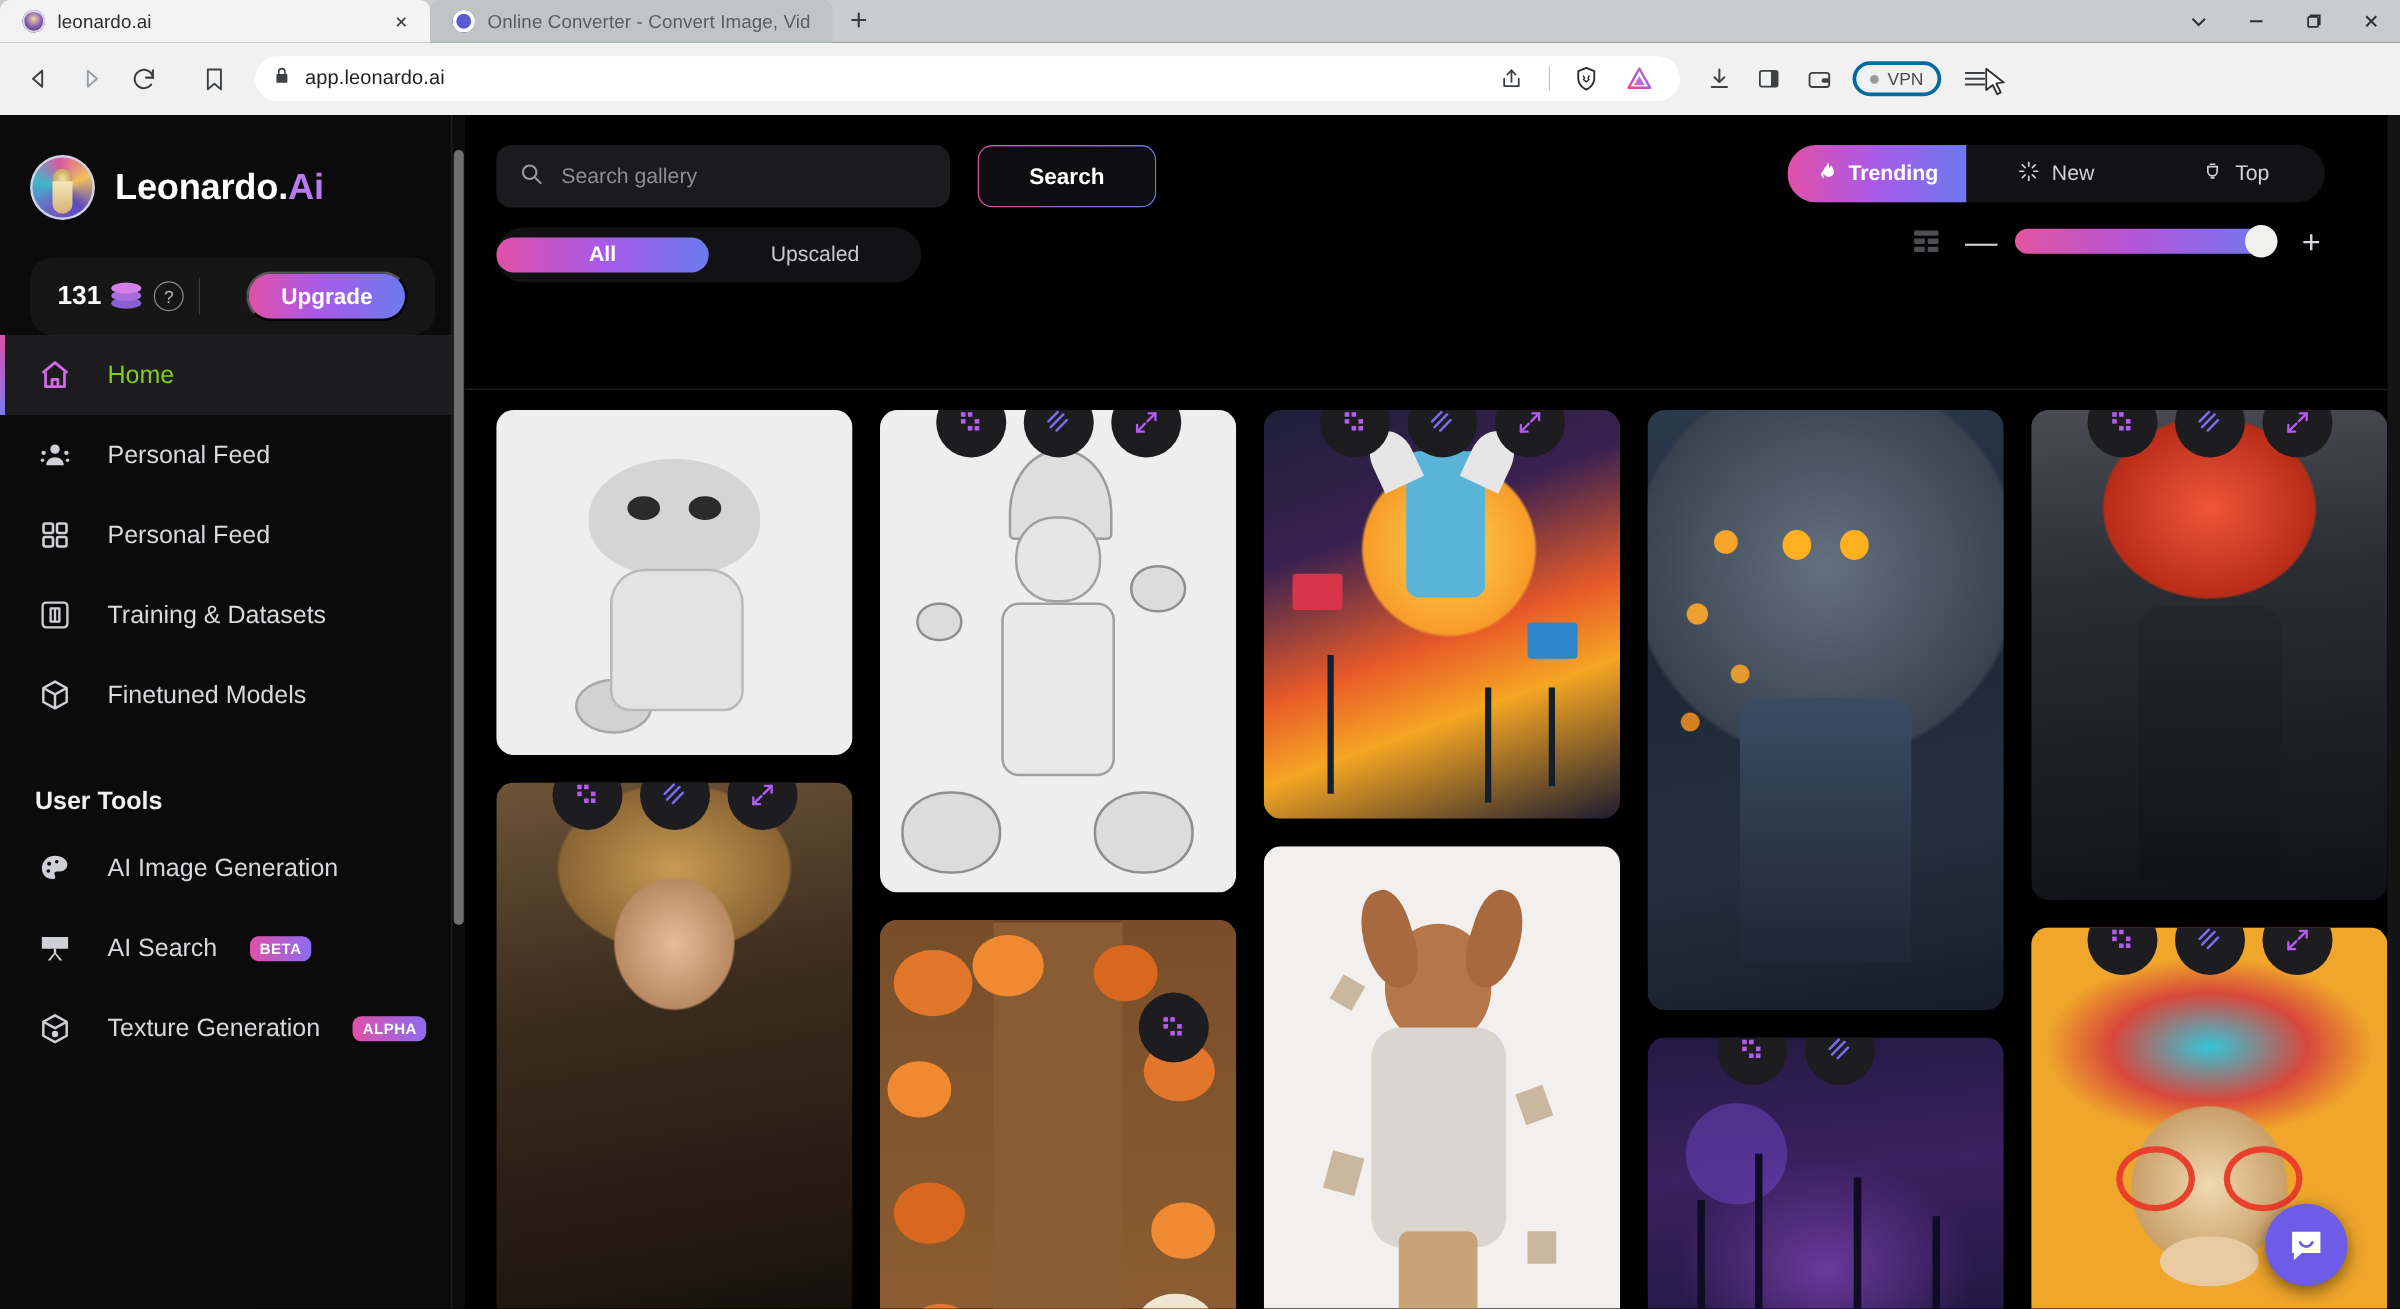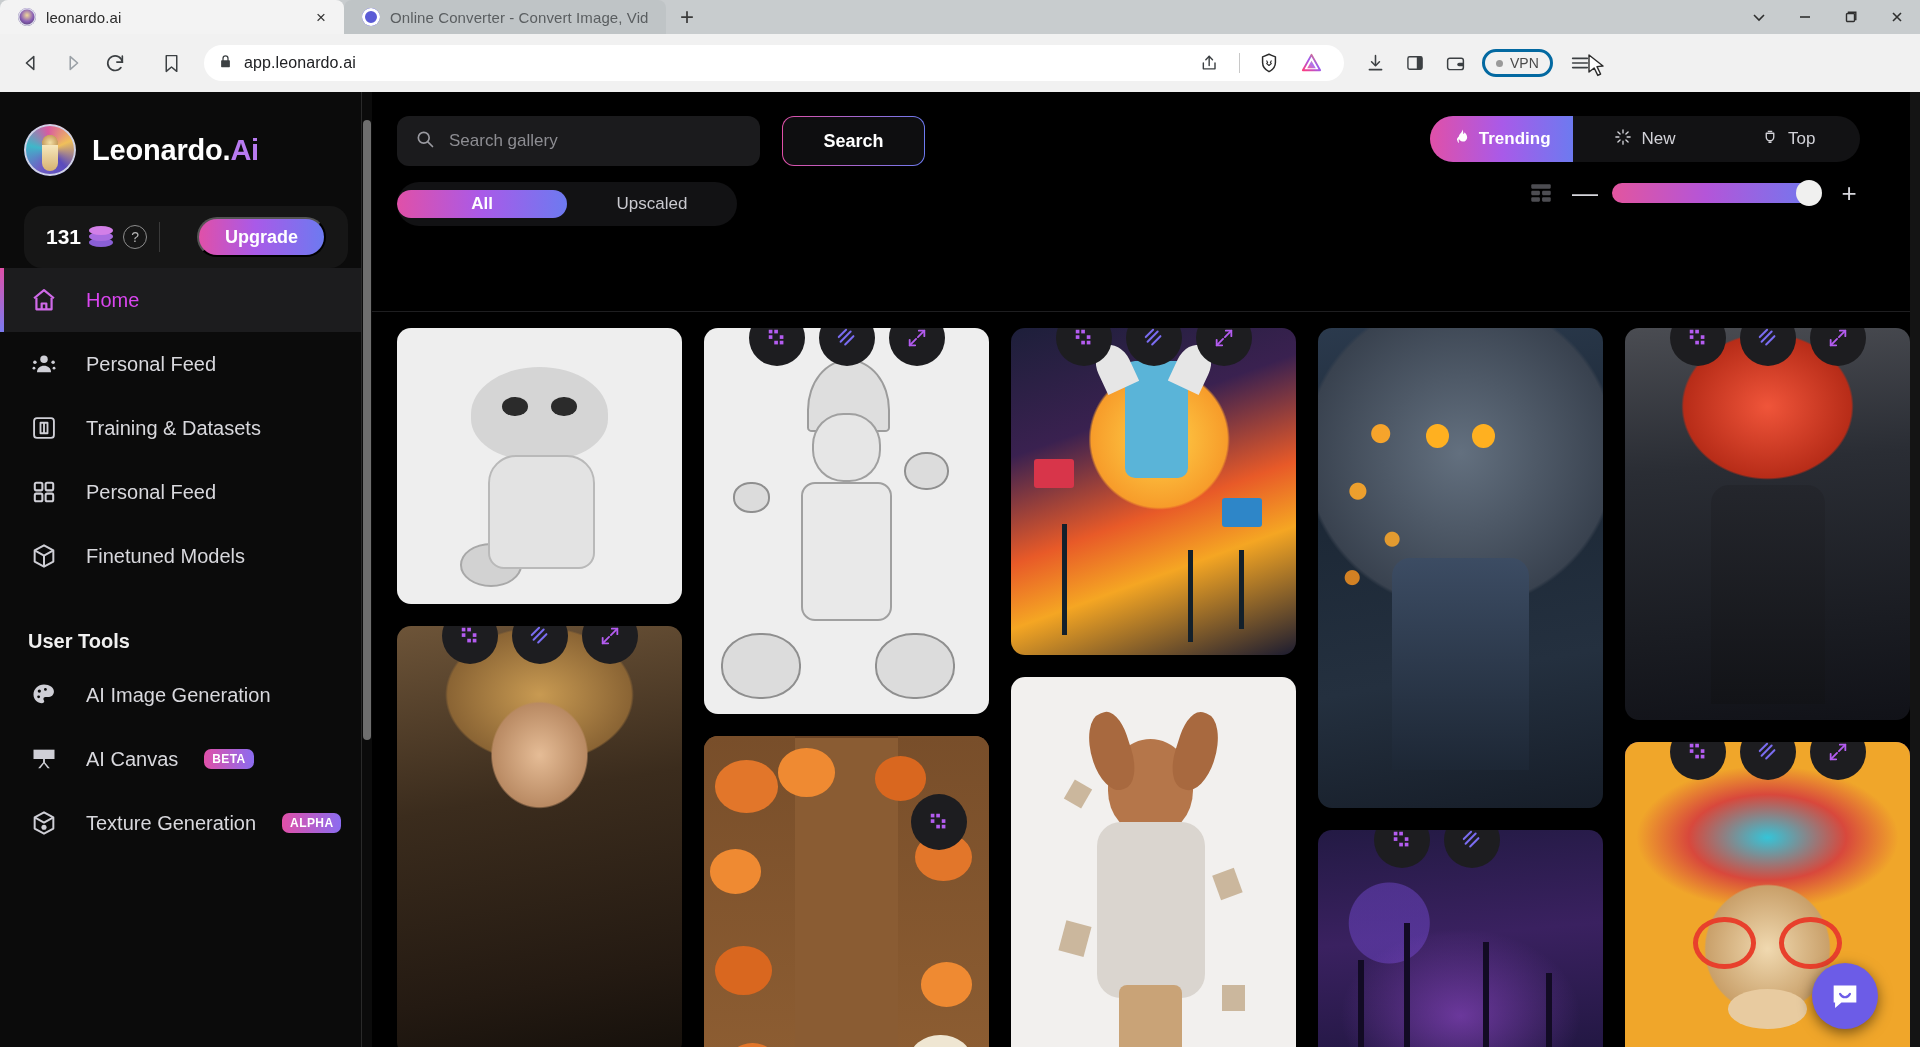--- a/index.html
+++ b/index.html
@@ -139,21 +139,21 @@
     padding:0 0 0 28px; margin-top:42px; margin-bottom:10px;
   }
   .nav-item {
     display:flex; align-items:center; gap:26px; height:64px;
     padding-left:28px; color:#d8d8dd; font-size:20px; position:relative;
   }
   .nav-item .nav-ico {
     width:32px; height:32px; flex:0 0 32px; display:flex;
     align-items:center; justify-content:center; color:#cfcfd6;
   }
-  .nav-item.active { background:#1c1c1e; color:#d946ef; }
+  .nav-item.active { background:#1c1c1e; color:#84cc16; }
   .nav-item.active::before {
     content:""; position:absolute; left:0; top:0; bottom:0; width:4px;
     background:linear-gradient(180deg,#e050a8,#7a7af0);
   }
   .nav-item.active .nav-ico { color:#cf6ae8; }
   .badge {
     font-size:12px; font-weight:700; color:#fff; border-radius:7px;
     padding:3px 8px; letter-spacing:.4px;
     background:linear-gradient(90deg,#e050a8,#8b6cf0);
   }
@@ -532,39 +532,39 @@
             <circle cx="19.8" cy="10.5" r="1.5"></circle>
             <circle cx="3.4" cy="15.6" r="1.2"></circle>
             <circle cx="20.6" cy="15.6" r="1.2"></circle>
           </svg>
       </span>
       <span>Personal Feed</span>
     </div>
 
     <div class="nav-item">
       <span class="nav-ico">
-        <svg width="28" height="28" viewBox="0 0 24 24" fill="none" stroke="currentColor" stroke-width="1.6" stroke-linejoin="round">
-            <path d="M6 3.5h12a2.5 2.5 0 0 1 2.5 2.5v12a2.5 2.5 0 0 1-2.5 2.5H6A2.5 2.5 0 0 1 3.5 18V6A2.5 2.5 0 0 1 6 3.5z"></path>
-            <path d="M9 7.5h6v9H9z"></path>
-            <path d="M12 7.5v9"></path>
-          </svg>
-      </span>
-      <span>Training &amp; Datasets</span>
-    </div>
-
-    <div class="nav-item">
-      <span class="nav-ico">
         <svg width="26" height="26" viewBox="0 0 24 24" fill="none" stroke="currentColor" stroke-width="1.9">
             <rect x="3.5" y="3.5" width="7" height="7" rx="1.4"></rect>
             <rect x="13.5" y="3.5" width="7" height="7" rx="1.4"></rect>
             <rect x="3.5" y="13.5" width="7" height="7" rx="1.4"></rect>
             <rect x="13.5" y="13.5" width="7" height="7" rx="1.4"></rect>
           </svg>
       </span>
       <span>Personal Feed</span>
+    </div>
+
+    <div class="nav-item">
+      <span class="nav-ico">
+        <svg width="28" height="28" viewBox="0 0 24 24" fill="none" stroke="currentColor" stroke-width="1.6" stroke-linejoin="round">
+            <path d="M6 3.5h12a2.5 2.5 0 0 1 2.5 2.5v12a2.5 2.5 0 0 1-2.5 2.5H6A2.5 2.5 0 0 1 3.5 18V6A2.5 2.5 0 0 1 6 3.5z"></path>
+            <path d="M9 7.5h6v9H9z"></path>
+            <path d="M12 7.5v9"></path>
+          </svg>
+      </span>
+      <span>Training &amp; Datasets</span>
     </div>
 
     <div class="nav-item">
       <span class="nav-ico">
         <svg width="28" height="28" viewBox="0 0 24 24" fill="none" stroke="currentColor" stroke-width="1.7" stroke-linejoin="round">
             <path d="M12 2.8l8 4.4v9.6l-8 4.4-8-4.4V7.2z"></path>
             <path d="M4 7.2l8 4.4 8-4.4"></path>
             <path d="M12 11.6V21"></path>
           </svg>
       </span>
@@ -586,21 +586,21 @@
     </div>
 
     <div class="nav-item">
       <span class="nav-ico">
         <svg width="28" height="28" viewBox="0 0 24 24" fill="currentColor">
             <path d="M3 4h18v8H3z"></path>
             <path d="M11.2 12h1.6v3h-1.6z"></path>
             <path d="M12 14l-5 6h1.8L12 15.8 15.2 20H17z"></path>
           </svg>
       </span>
-      <span>AI Canvas</span>
+      <span>AI Search</span>
       <span class="badge">BETA</span>
     </div>
 
     <div class="nav-item">
       <span class="nav-ico">
         <svg width="28" height="28" viewBox="0 0 24 24" fill="none" stroke="currentColor" stroke-width="1.7" stroke-linejoin="round">
             <path d="M12 2.8l8 4.4v9.6l-8 4.4-8-4.4V7.2z"></path>
             <path d="M4 7.2l8 4.4 8-4.4"></path>
             <circle cx="12" cy="15.6" r="2.2" fill="currentColor" stroke="none"></circle>
           </svg>

